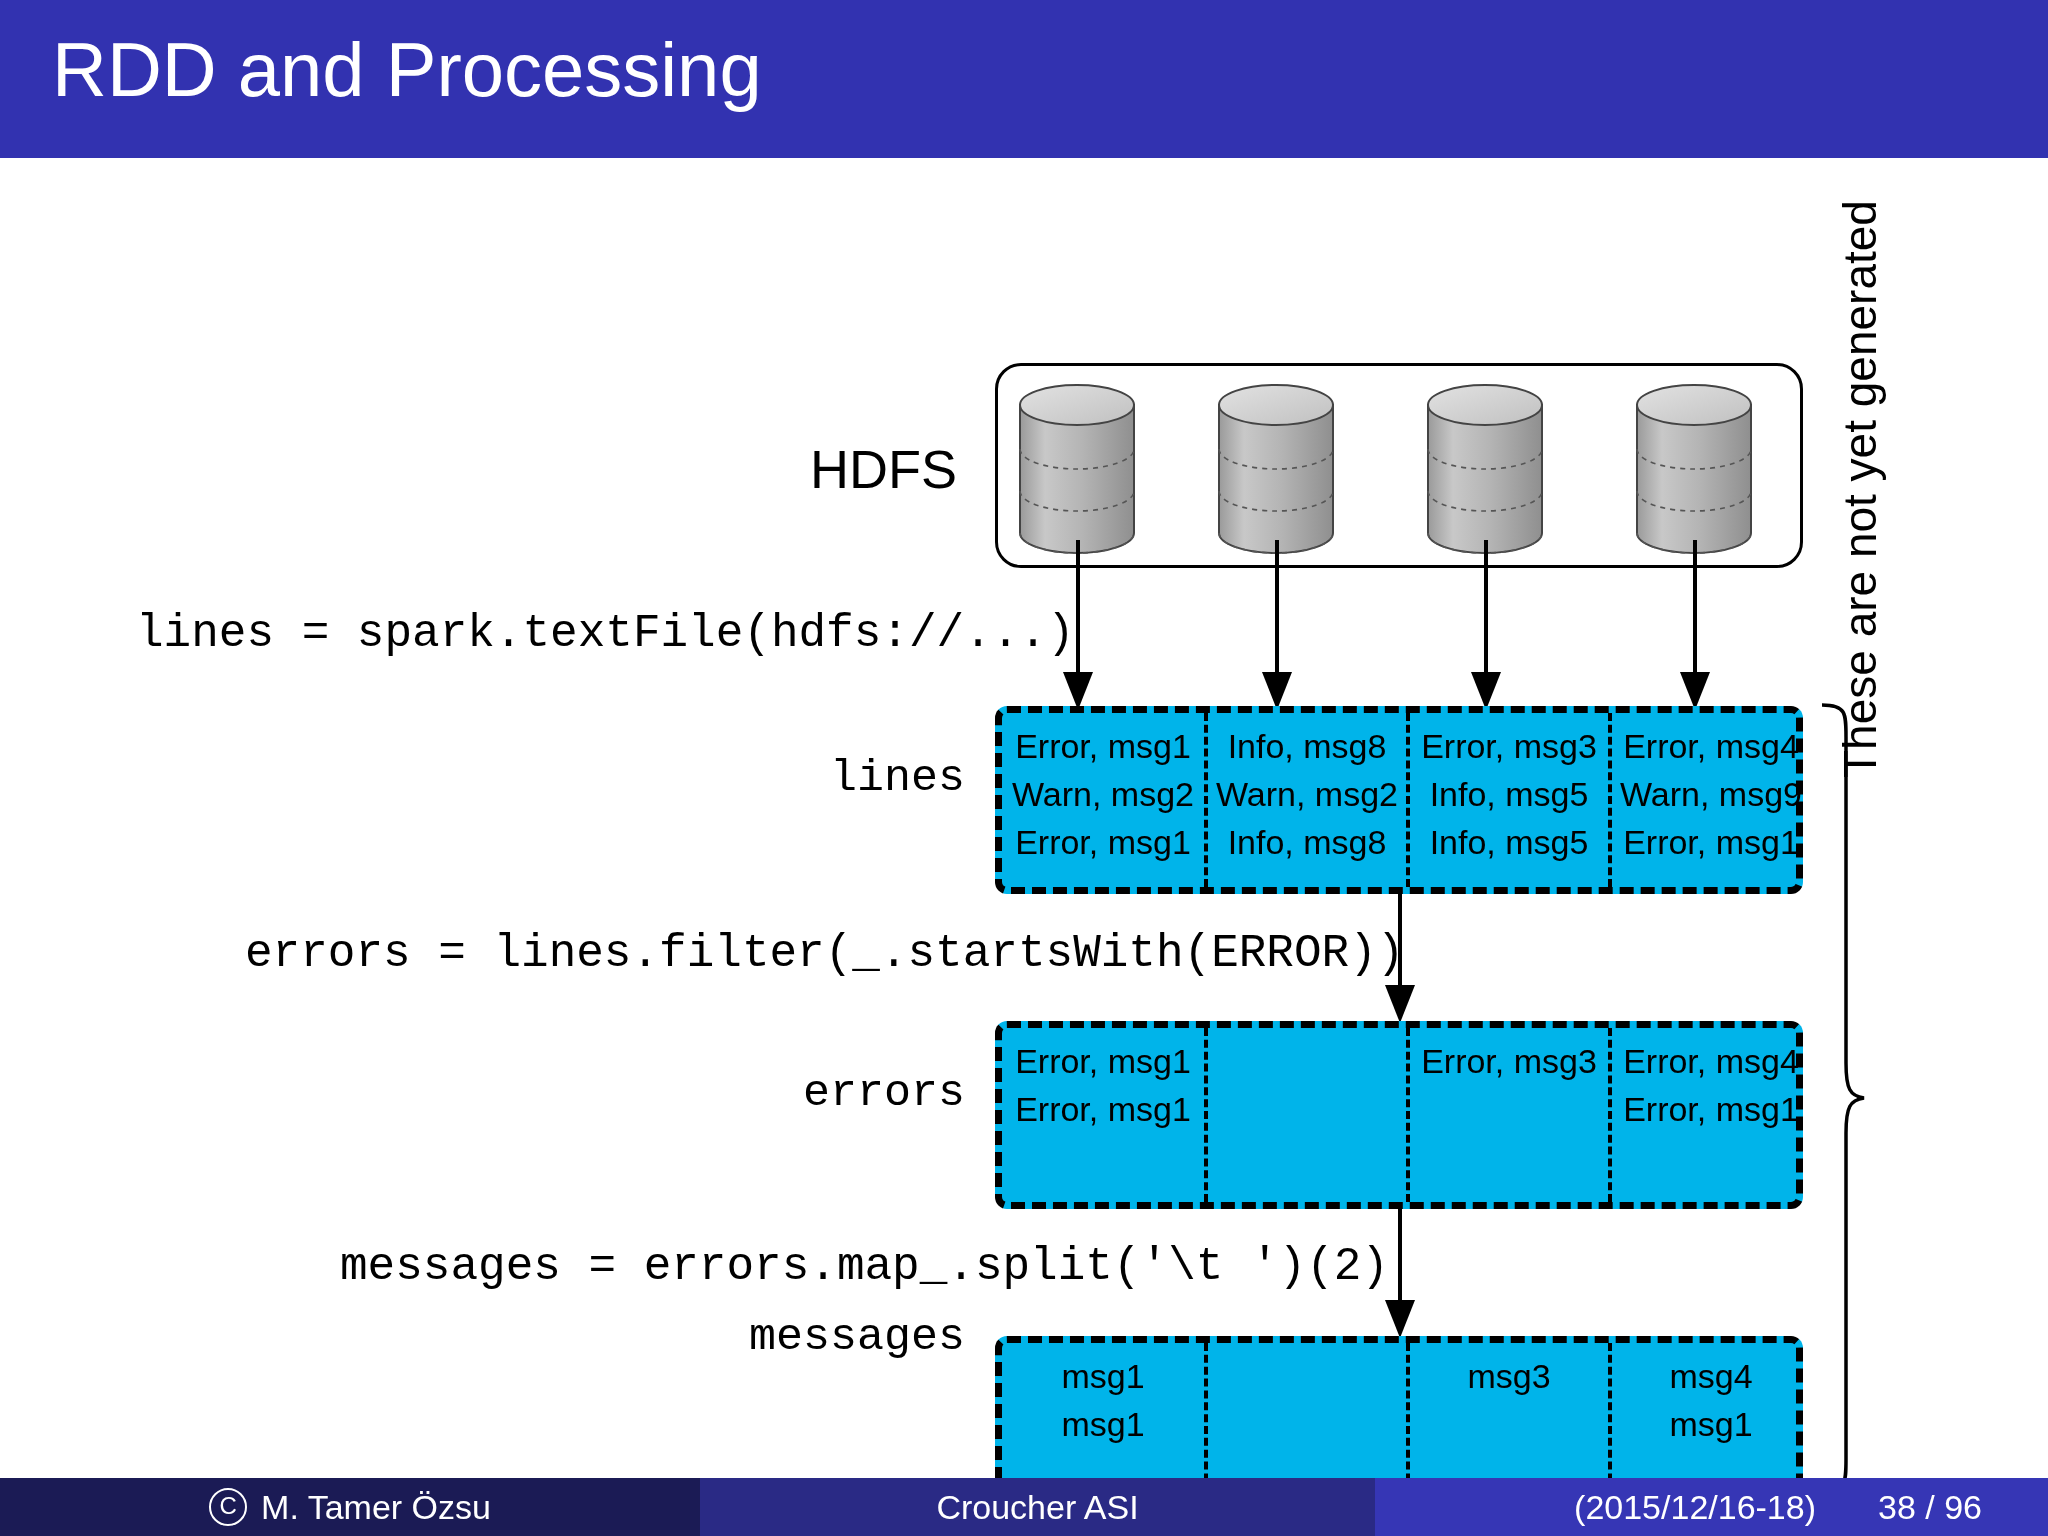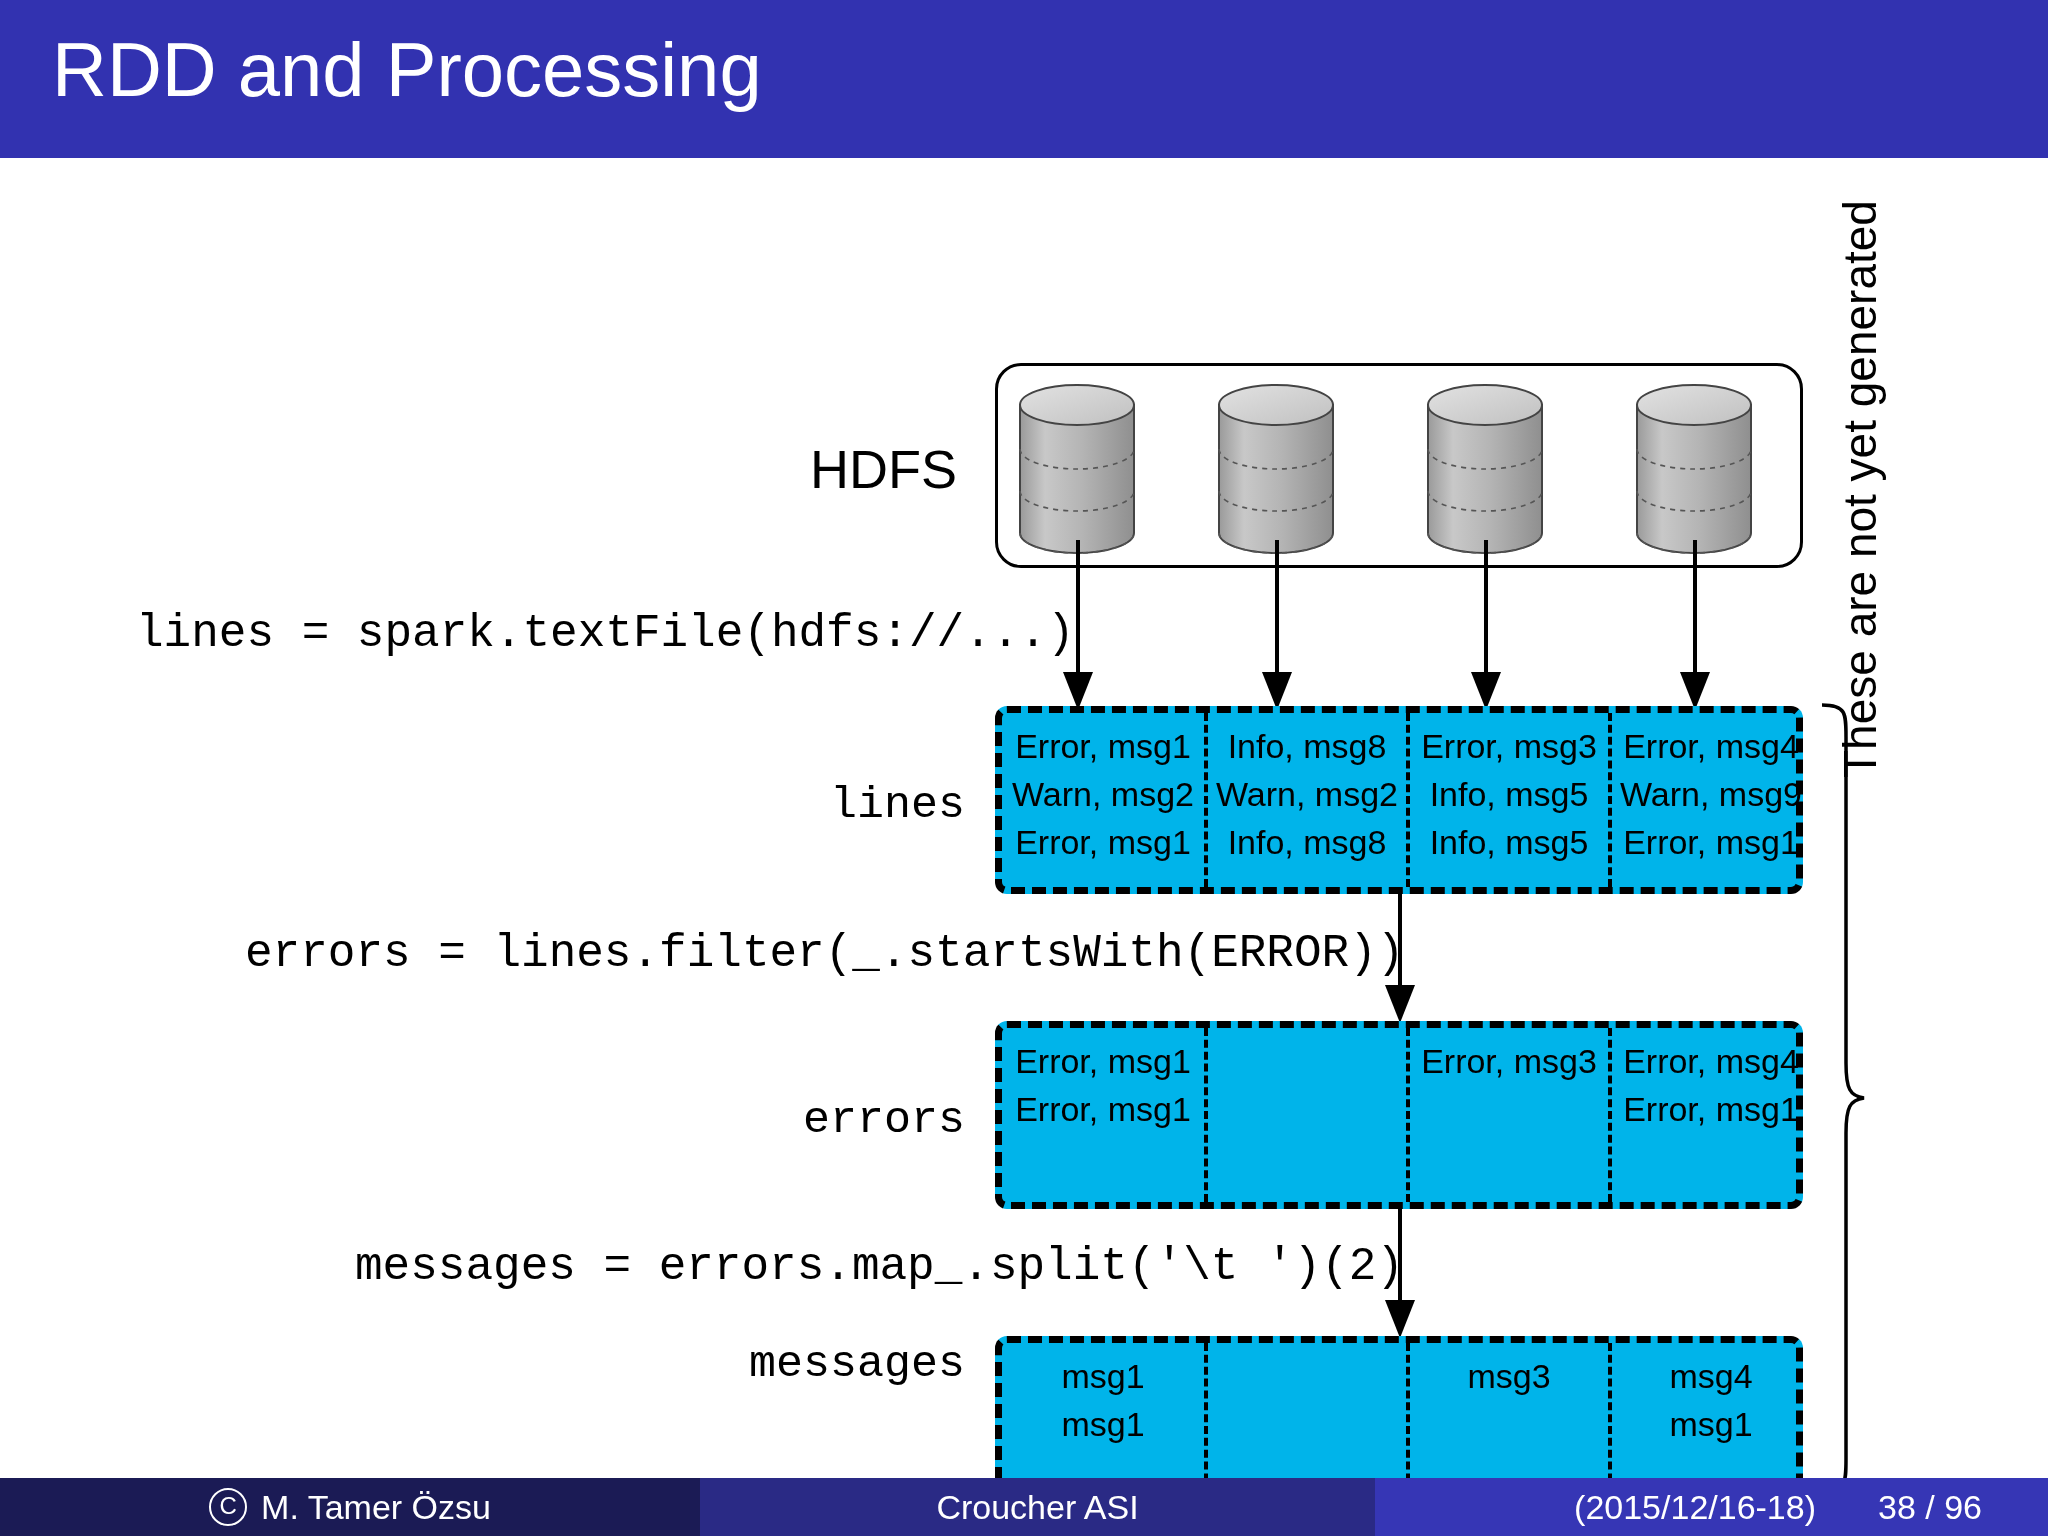--- a/index.html
+++ b/index.html
@@ -113,37 +113,36 @@
   .cell.empty { color: transparent; }
 
   
   .rdd-label {
     position: absolute;
     font-family: "Liberation Mono", monospace;
     font-size: 45px;
     color: #000000;
     text-align: right;
     white-space: nowrap;
-    margin-top: 27px;
   }
   #label-lines    { top: 595px;  left: 555px; width: 410px; }
   #label-errors   { top: 910px;  left: 555px; width: 410px; }
   #label-messages { top: 1154px; left: 455px; width: 510px; }
 
   
   .code-line {
     position: absolute;
     font-family: "Liberation Mono", monospace;
     font-size: 46px;
     color: #000000;
     white-space: nowrap;
   }
   #code-lines    { left: 136px; top: 450px; }
   #code-errors   { left: 245px; top: 770px; }
-  #code-messages { left: 355px; top: 1083px; }
+  #code-messages { left: 340px; top: 1083px; }
 
   
   #brace-wrap {
     position: absolute;
     left: 1818px;
     top: 545px;
     width: 50px;
     height: 790px;
   }
   #brace-wrap svg { display: block; }

